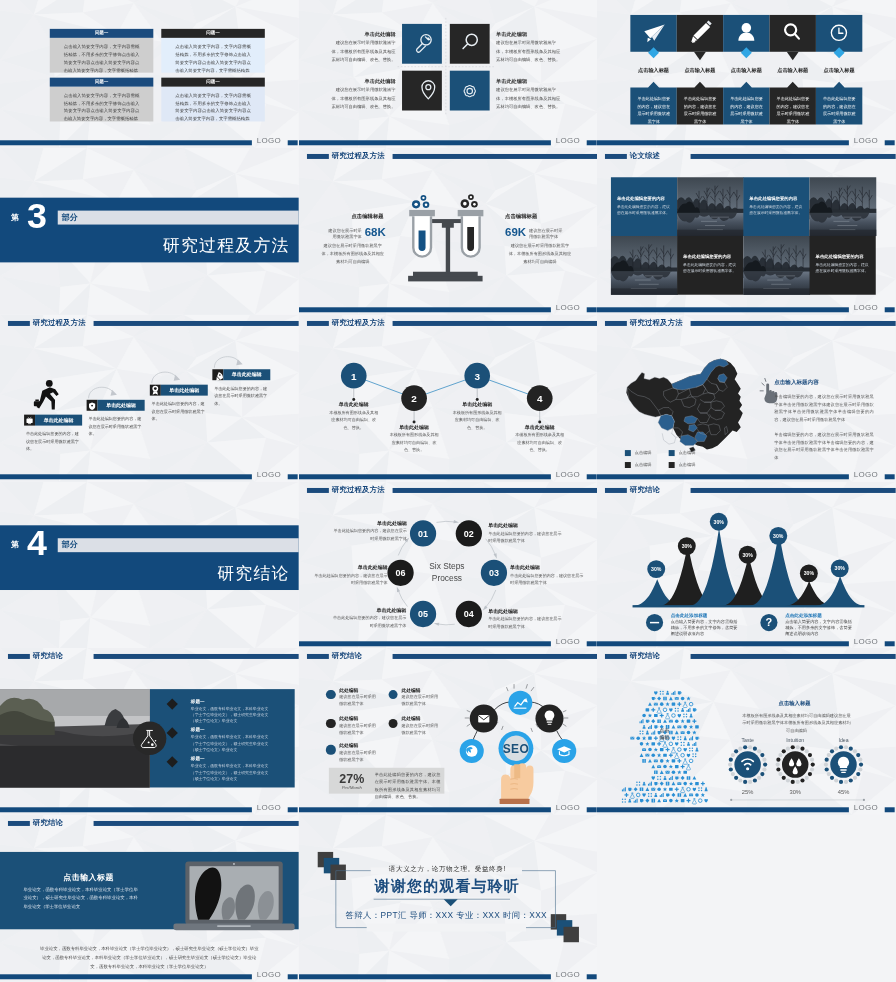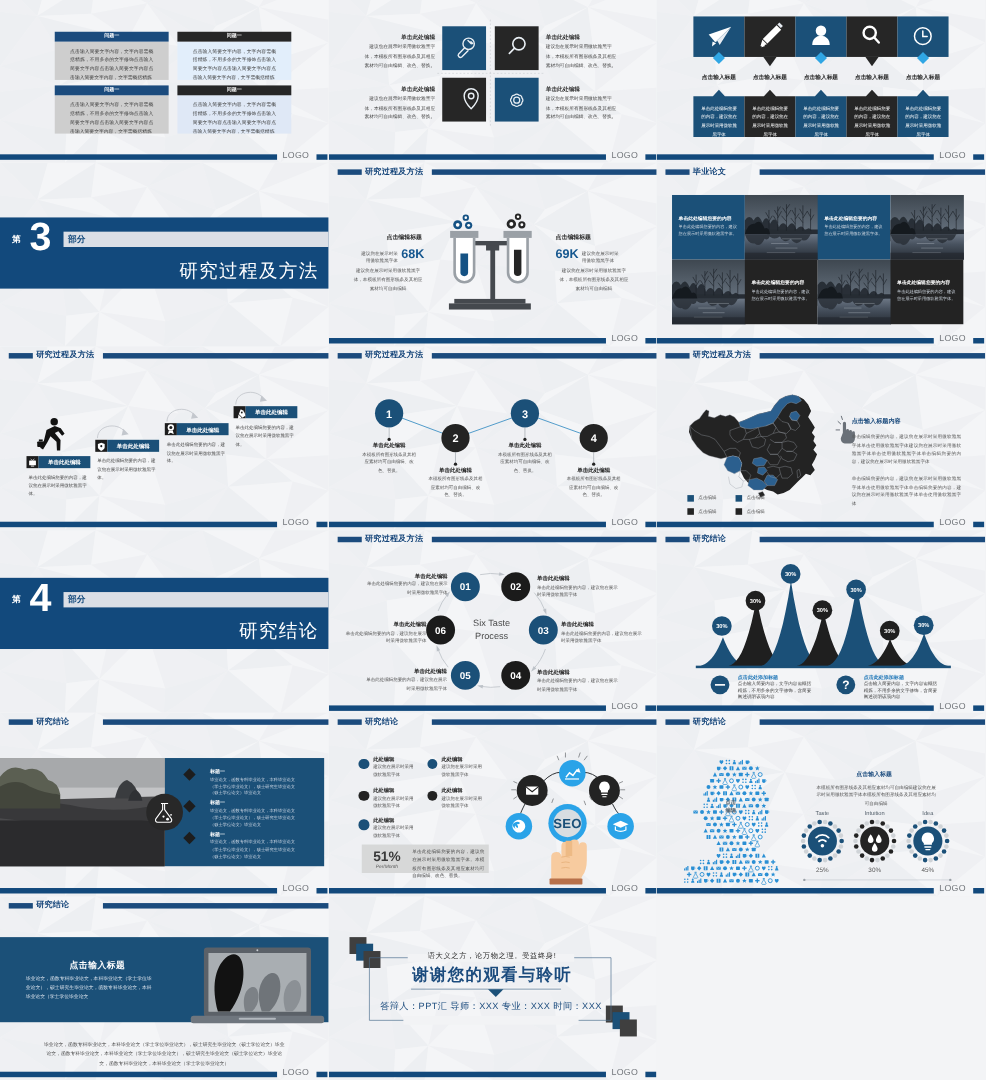--- a/index.html
+++ b/index.html
@@ -508,21 +508,21 @@
     <div class="b">单击此处编辑您要的内容，建议您在展示时采用微软雅黑字体。</div>
   </div>
   <div class="s6-cell" style="left:213.5px;top:72.5px">
     <div class="t">单击此处编辑您要的内容</div>
     <div class="b">单击此处编辑您要的内容，建议您在展示时采用微软雅黑字体。</div>
   </div>
 </div>
   <div class="chrome">
   <div class="hd">
     <div class="hb1"></div>
-    <div class="ht">毕业论文</div>
+    <div class="ht">论文综述</div>
     <div class="hb2"></div>
   </div>
   <div class="foot">
     <div class="fbar"></div>
     <div class="flogo">LOGO</div>
     <div class="fbar2"></div>
   </div>
   </div>
 </div>
 
@@ -789,21 +789,21 @@
     <g font-family="Liberation Sans" font-size="9" font-weight="bold" fill="#fff" text-anchor="middle">
       <text x="124.6" y="45.4">01</text>
             <text x="170.6" y="45.4">02</text>
             <text x="195.8" y="84.9">03</text>
       <text x="170.6" y="126.3">04</text>
             <text x="124.6" y="126.3">05</text>
             <text x="102" y="84.9">06</text>
     </g>
   </svg>
   <div class="s11-cc" style="left:118.6px;top:70px;width:60px">
-    <div>Six Taste</div>
+    <div>Six Steps</div>
     <div>Process</div>
   </div>
   <div class="s11-t" style="left:40.4px;top:28.5px;text-align:right">单击此处编辑</div>
   <div class="s11-b" style="left:34.4px;top:36px;text-align:right">单击此处编辑您要的内容，建议您在展示时采用微软雅黑字体</div>
   <div class="s11-t" style="left:190px;top:31px;text-align:left">单击此处编辑</div>
   <div class="s11-b" style="left:190px;top:38.5px;text-align:left">单击此处编辑您要的内容，建议您在展示时采用微软雅黑字体</div>
   <div class="s11-t" style="left:212px;top:73px;text-align:left">单击此处编辑</div>
   <div class="s11-b" style="left:212px;top:80.5px;text-align:left">单击此处编辑您要的内容，建议您在展示时采用微软雅黑字体</div>
   <div class="s11-t" style="left:190px;top:116.5px;text-align:left">单击此处编辑</div>
   <div class="s11-b" style="left:190px;top:124px;text-align:left">单击此处编辑您要的内容，建议您在展示时采用微软雅黑字体</div>
@@ -1008,21 +1008,21 @@
   <div class="s14-dot" style="left:27.2px;top:64.5px;background:#232323"></div>
   <div class="s14-t" style="left:40.4px;top:61.4px">此处编辑</div>
   <div class="s14-b" style="left:40.4px;top:68.9px">建议您在展示时采用微软雅黑字体</div>
   <div class="s14-dot" style="left:89.7px;top:64.5px;background:#232323"></div>
   <div class="s14-t" style="left:102.9px;top:61.4px">此处编辑</div>
   <div class="s14-b" style="left:102.9px;top:68.9px">建议您在展示时采用微软雅黑字体</div>
   <div class="s14-dot" style="left:27.2px;top:91.4px;background:#1b5078"></div>
   <div class="s14-t" style="left:40.4px;top:88.3px">此处编辑</div>
   <div class="s14-b" style="left:40.4px;top:95.8px">建议您在展示时采用微软雅黑字体</div>
   <div style="position:absolute;left:29.6px;top:114px;width:116.4px;height:25.9px;background:#d7d8d8"></div>
-  <div style="position:absolute;left:32px;top:118px;width:42px;text-align:center;font-size:12.5px;font-weight:bold;color:#3a3a3a">51%</div>
+  <div style="position:absolute;left:32px;top:118px;width:42px;text-align:center;font-size:12.5px;font-weight:bold;color:#3a3a3a">27%</div>
   <div style="position:absolute;left:32px;top:131px;width:42px;text-align:center;font-size:4.4px;color:#5a5a5a;font-style:italic">Per/Month</div>
   <div style="position:absolute;left:76px;top:117px;width:66px;font-size:4.2px;line-height:1.75;color:#4a4a4a;text-align:justify">单击此处编辑您要的内容，建议您在展示时采用微软雅黑字体。本模板所有图形线条及其相应素材均可自由编辑、改色、替换。</div>
 </div>
   <div class="chrome">
   <div class="hd">
     <div class="hb1"></div>
     <div class="ht">研究结论</div>
     <div class="hb2"></div>
   </div>
   <div class="foot">

